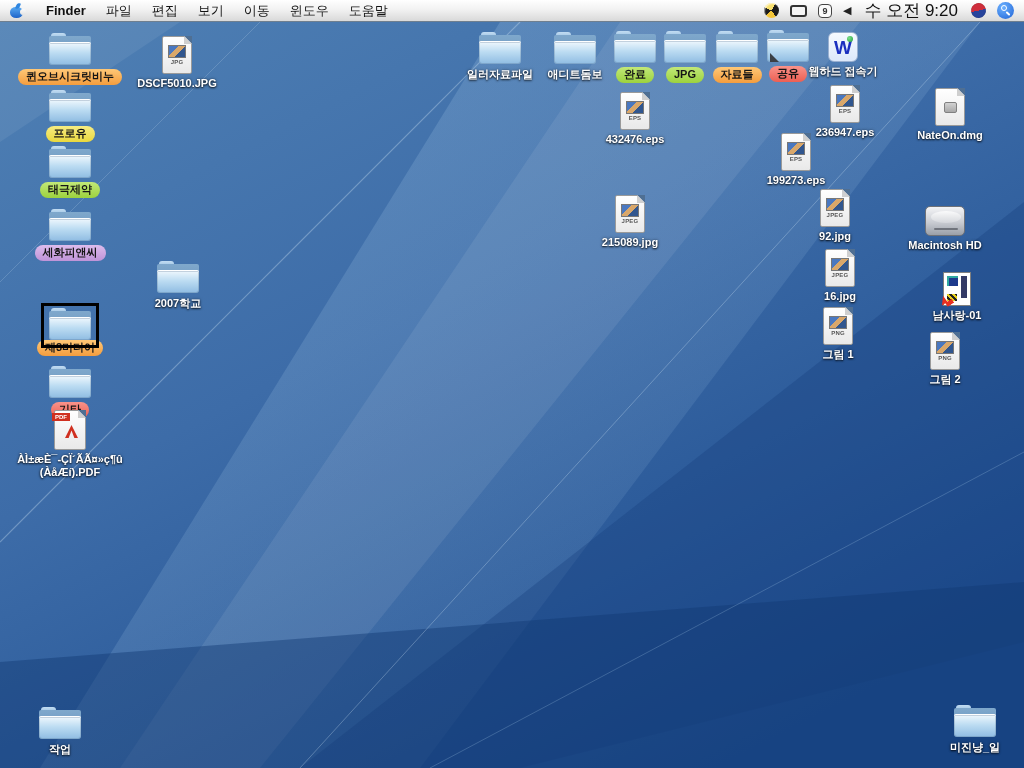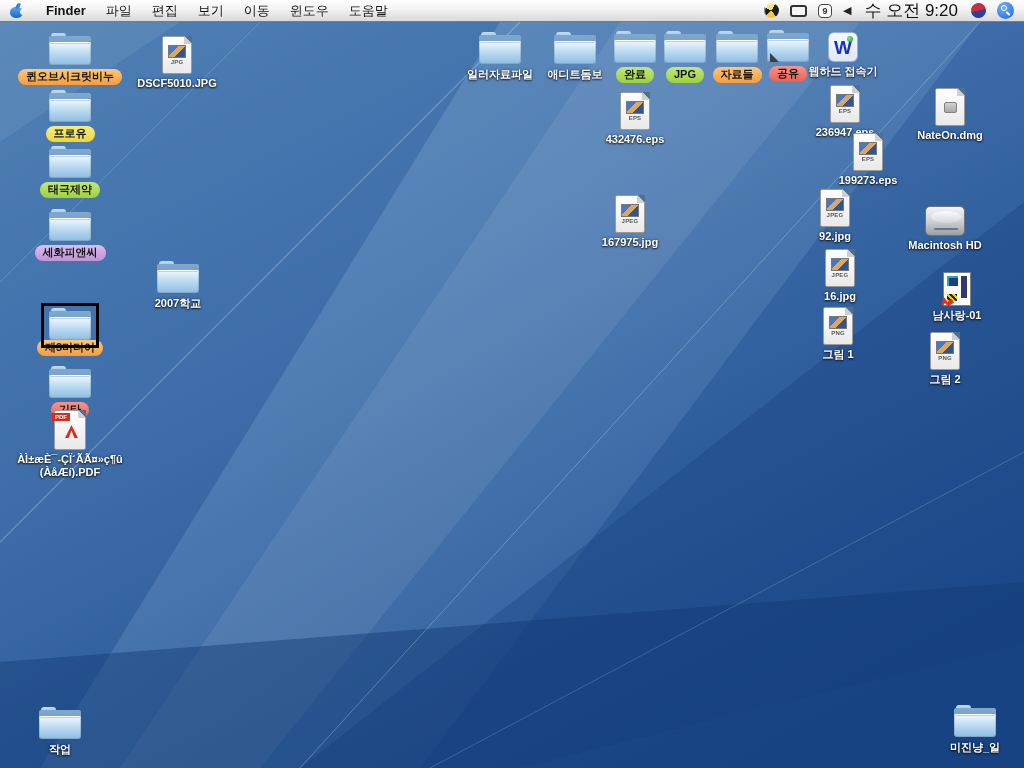--- a/index.html
+++ b/index.html
@@ -320,32 +320,32 @@
         <b class="tag">EPS</b>
       </span>
     <span class="lbl">432476.eps</span>
   </div>
   <div class="di" style="left:575px;top:195px">
     <span class="art doc">
         <i class="ear"></i>
         <i class="thumb"></i>
         <b class="tag">JPEG</b>
       </span>
-    <span class="lbl">167975.jpg</span>
+    <span class="lbl">215089.jpg</span>
   </div>
 
   <div class="di" style="left:790px;top:85px">
     <span class="art doc">
         <i class="ear"></i>
         <i class="thumb"></i>
         <b class="tag">EPS</b>
       </span>
     <span class="lbl">236947.eps</span>
   </div>
-  <div class="di" style="left:813px;top:133px">
+  <div class="di" style="left:741px;top:133px">
     <span class="art doc">
         <i class="ear"></i>
         <i class="thumb"></i>
         <b class="tag">EPS</b>
       </span>
     <span class="lbl">199273.eps</span>
   </div>
   <div class="di" style="left:780px;top:189px">
     <span class="art doc">
         <i class="ear"></i>

